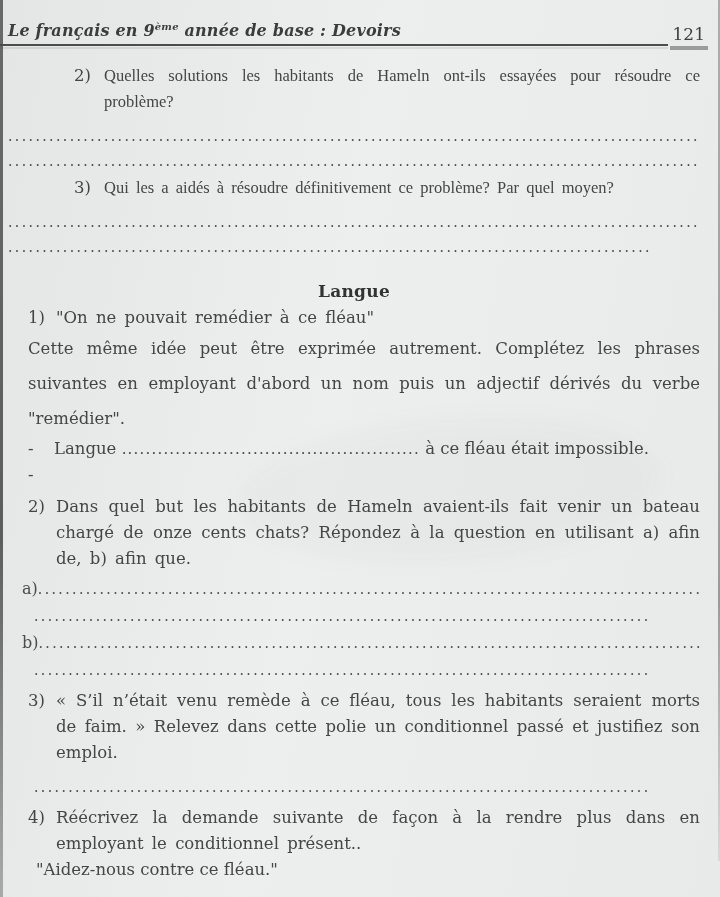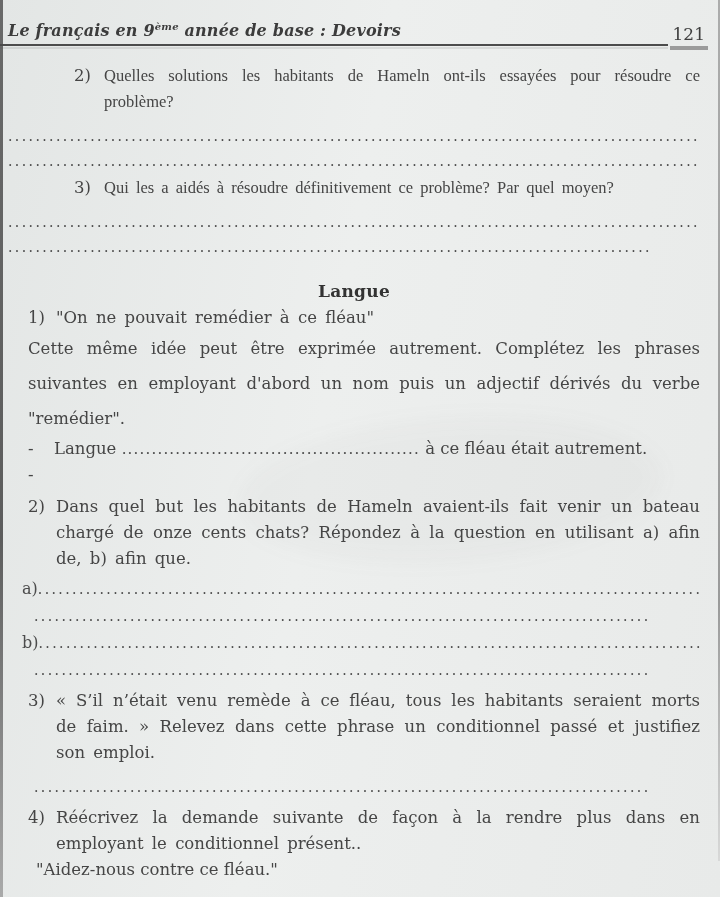--- a/index.html
+++ b/index.html
@@ -121,21 +121,21 @@
     <div class="sect-h">Langue</div>
 
     <div class="item mt4">
       <span class="num">1)</span>
       <span class="body">"On ne pouvait remédier à ce fléau"</span>
     </div>
     <div class="para">Cette même idée peut être exprimée autrement. Complétez les phrases suivantes en employant d'abord un nom puis un adjectif dérivés du verbe "remédier".</div>
 
     <div class="dash-line">
       <span class="dash">-</span>
-      <span><span>Langue </span><span class="dots">..................................................</span><span> à ce fléau était autrement.</span></span>
+      <span><span>Langue </span><span class="dots">..................................................</span><span> à ce fléau était impossible.</span></span>
     </div>
     <div class="dash-line">
       <span class="dash">-</span>
     </div>
 
     <div class="item mt6">
       <span class="num">2)</span>
       <span class="body">Dans quel but les habitants de Hameln avaient-ils fait venir un bateau chargé de onze cents chats? Répondez à la question en utilisant a) afin de, b) afin que.</span>
     </div>
     <div class="leader-labeled">
@@ -144,21 +144,21 @@
     </div>
     <div class="leader indent">..........................................................................................................................................................</div>
     <div class="leader-labeled">
       <span class="lab">b) </span>
       <span class="dots-clip">..........................................................................................................................................................</span>
     </div>
     <div class="leader indent">..........................................................................................................................................................</div>
 
     <div class="item mt8">
       <span class="num">3)</span>
-      <span class="body">« S’il n’était venu remède à ce fléau, tous les habitants seraient morts de faim. » Relevez dans cette phrase un conditionnel passé et justifiez son emploi.</span>
+      <span class="body">« S’il n’était venu remède à ce fléau, tous les habitants seraient morts de faim. » Relevez dans cette polie un conditionnel passé et justifiez son emploi.</span>
     </div>
     <div class="leader indent first">..........................................................................................................................................................</div>
 
     <div class="item mt8">
       <span class="num">4)</span>
       <span class="body">Réécrivez la demande suivante de façon à la rendre plus dans en employant le conditionnel présent..</span>
     </div>
     <div class="quote-line">"Aidez-nous contre ce fléau."</div>
     <div class="leader first">..........................................................................................................................................................</div>
 

